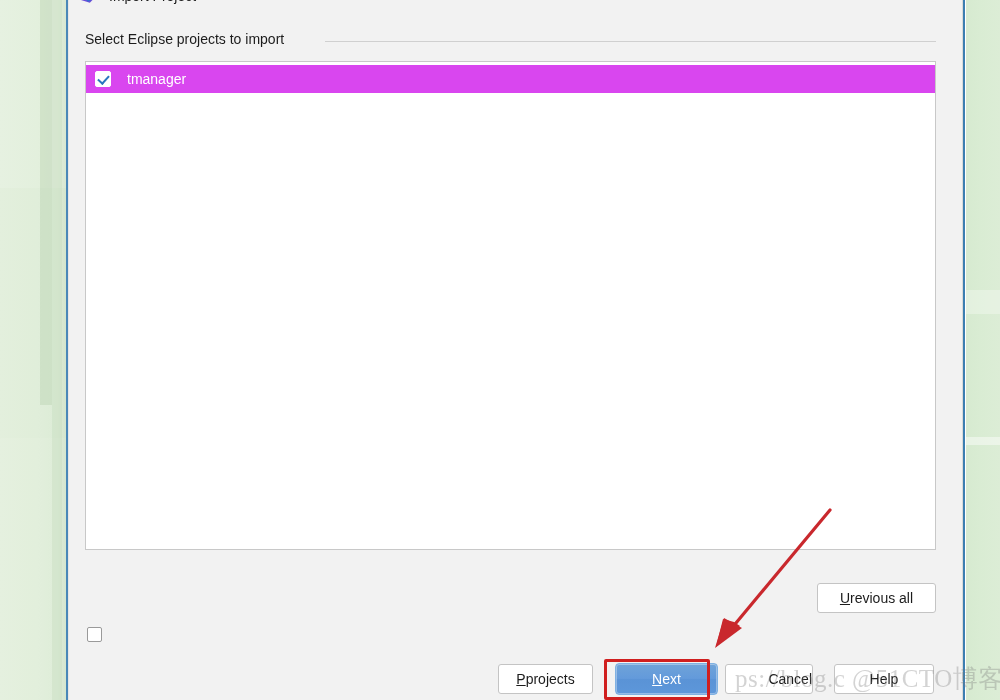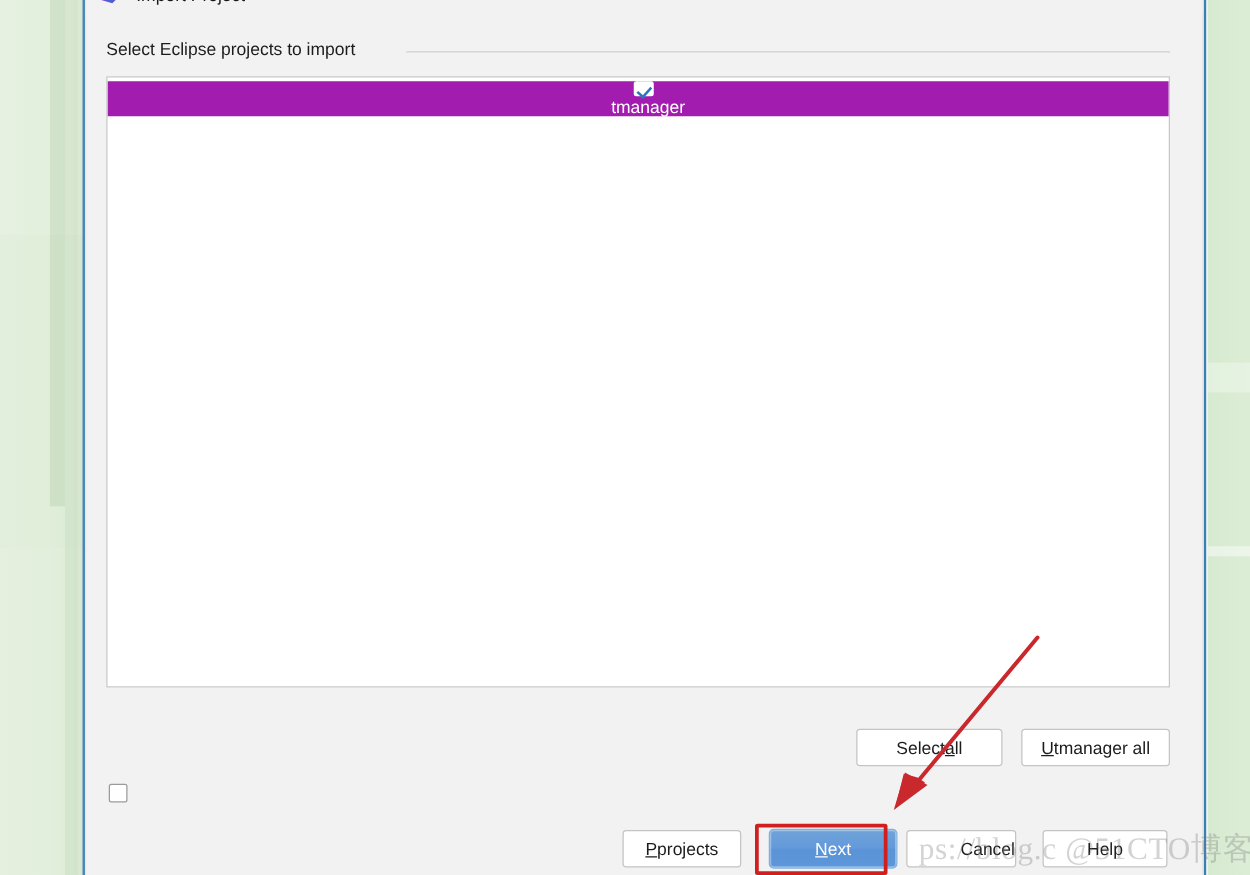--- a/index.html
+++ b/index.html
@@ -155,24 +155,23 @@
     width: 851px; height: 489px;
     background: #ffffff;
     border: 1px solid #c8c8c8;
     box-sizing: border-box;
     overflow: hidden;
   }
   .list-row {
     position: absolute;
     left: 0; top: 3px;
     width: 849px; height: 28px;
-    background: #a21caf;
+    background: #d946ef;
     display: flex;
     align-items: center;
-    flex-direction: column;
   }
   .row-check {
     width: 16px; height: 16px;
     margin-left: 9px;
     background: #ffffff;
     border: 1px solid #ffffff;
     border-radius: 2px;
     box-sizing: border-box;
     position: relative;
     display: inline-block;
@@ -345,29 +344,24 @@
     <div class="section-header">Select Eclipse projects to import</div>
     <div class="section-rule"></div>
 
     <div class="list-box">
       <div class="list-row">
         <span class="row-check"></span>
         <span class="row-label">tmanager</span>
       </div>
     </div>
 
-    <div class="btn" id="btn-select-all">
-      <span>Select </span>
-        <span class="mn">a</span>
-        <span>ll</span>
-    </div>
 
     <div class="btn" id="btn-unselect-all">
       <span class="mn">U</span>
-        <span>tmanager all</span>
+        <span>revious all</span>
     </div>
 
     <div class="opt-row">
       <span class="opt-box"></span>
     </div>
 
     <div class="btn" id="btn-previous">
       <span class="mn">P</span>
         <span>projects</span>
     </div>

